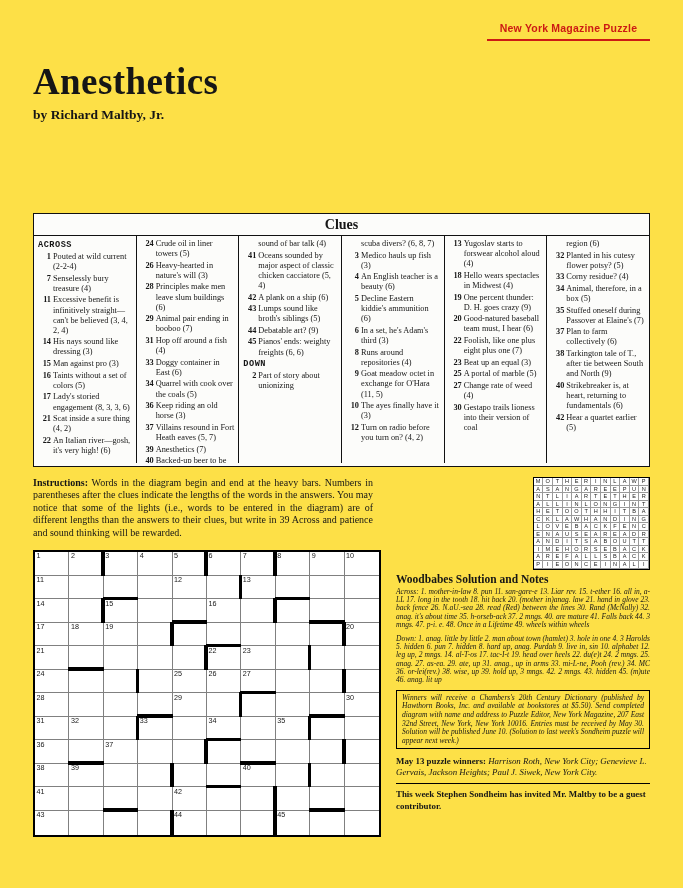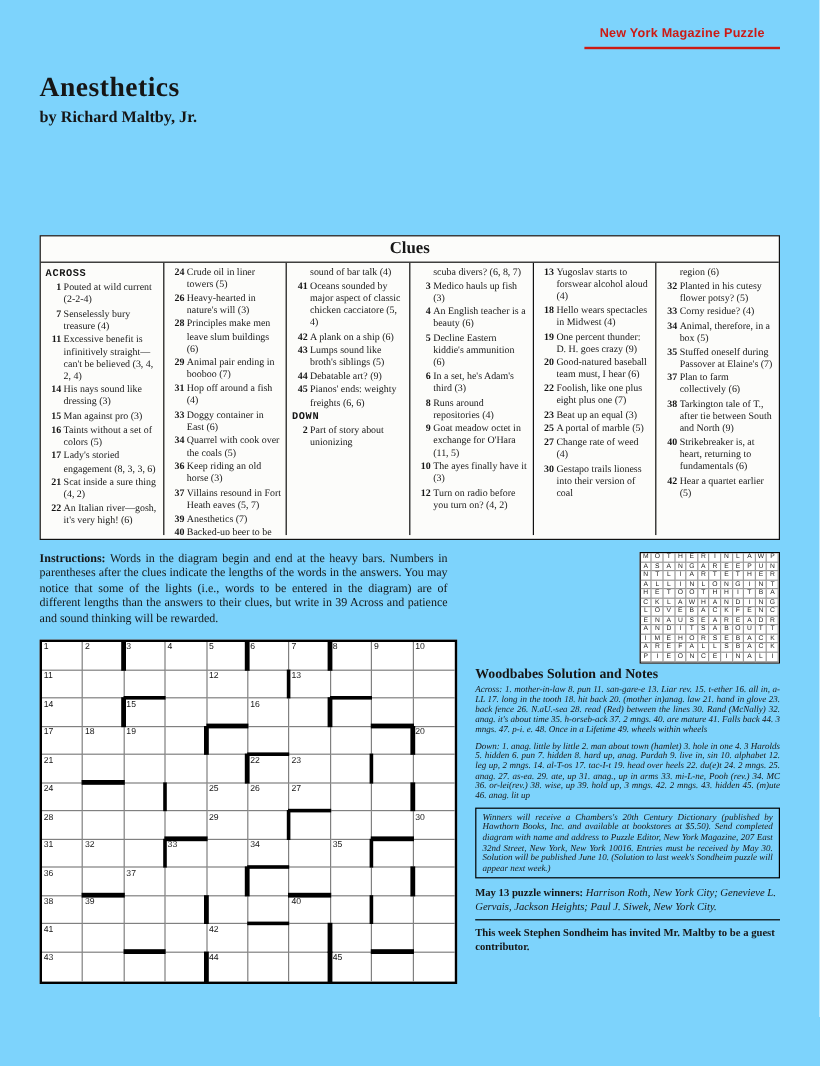--- a/index.html
+++ b/index.html
@@ -1,28 +1,28 @@
 <!DOCTYPE html>
 <html style="--accent: #cc1a14;"><head>
 <meta charset="utf-8">
 <style>
   :root{ --accent:#cc1a14; --ink:#161616; }
   html,body{margin:0;padding:0;background:#ffffff;}
   .page{
     width:683px;height:888px;box-sizing:border-box;margin:0 auto;
-    background:#7dd3fc;color:var(--ink);
+    background:#fde047;color:var(--ink);
     font-family:"Liberation Serif",serif;
     padding:18px 33px 0 33px;position:relative;overflow:hidden;
   }
   
   .masthead-row{text-align:right;height:18px;}
   .masthead{display:inline-block;border-bottom:2.5px solid var(--accent);padding-bottom:3px;min-width:163px;text-align:center;}
   .masthead span{font-family:"Liberation Sans",sans-serif;font-weight:bold;font-size:10.5px;color:var(--accent);letter-spacing:0.2px;}
   
-  h1.title{font-size:23px;margin:24px 0 4px 0;font-weight:700;letter-spacing:0.4px;}
+  h1.title{font-size:37px;margin:24px 0 4px 0;font-weight:700;letter-spacing:0.4px;}
   h2.byline{font-size:13.5px;margin:0;font-weight:700;}
   
   .clues-box{margin-top:90px;border:1.2px solid #111;height:254px;box-sizing:border-box;background:#fcfcfa;}
   .clues-title{text-align:center;font-weight:700;font-size:14px;padding:3px 0 2px 0;border-bottom:1.2px solid #111;}
   .clues-cols{display:flex;height:calc(100% - 25px);overflow:hidden;}
   .clue-col{flex:1;padding:3px 4px 0 4px;border-left:1px solid #111;overflow:hidden;}
   .clue-col:first-child{border-left:none;}
   .clue{font-size:8.3px;line-height:1.22;padding-left:15px;text-indent:-15px;margin-bottom:1.5px;}
   .clue b.num{display:inline-block;width:13px;text-align:right;margin-right:2px;text-indent:0;font-weight:700;}
   .clue.cont{text-indent:0;}

